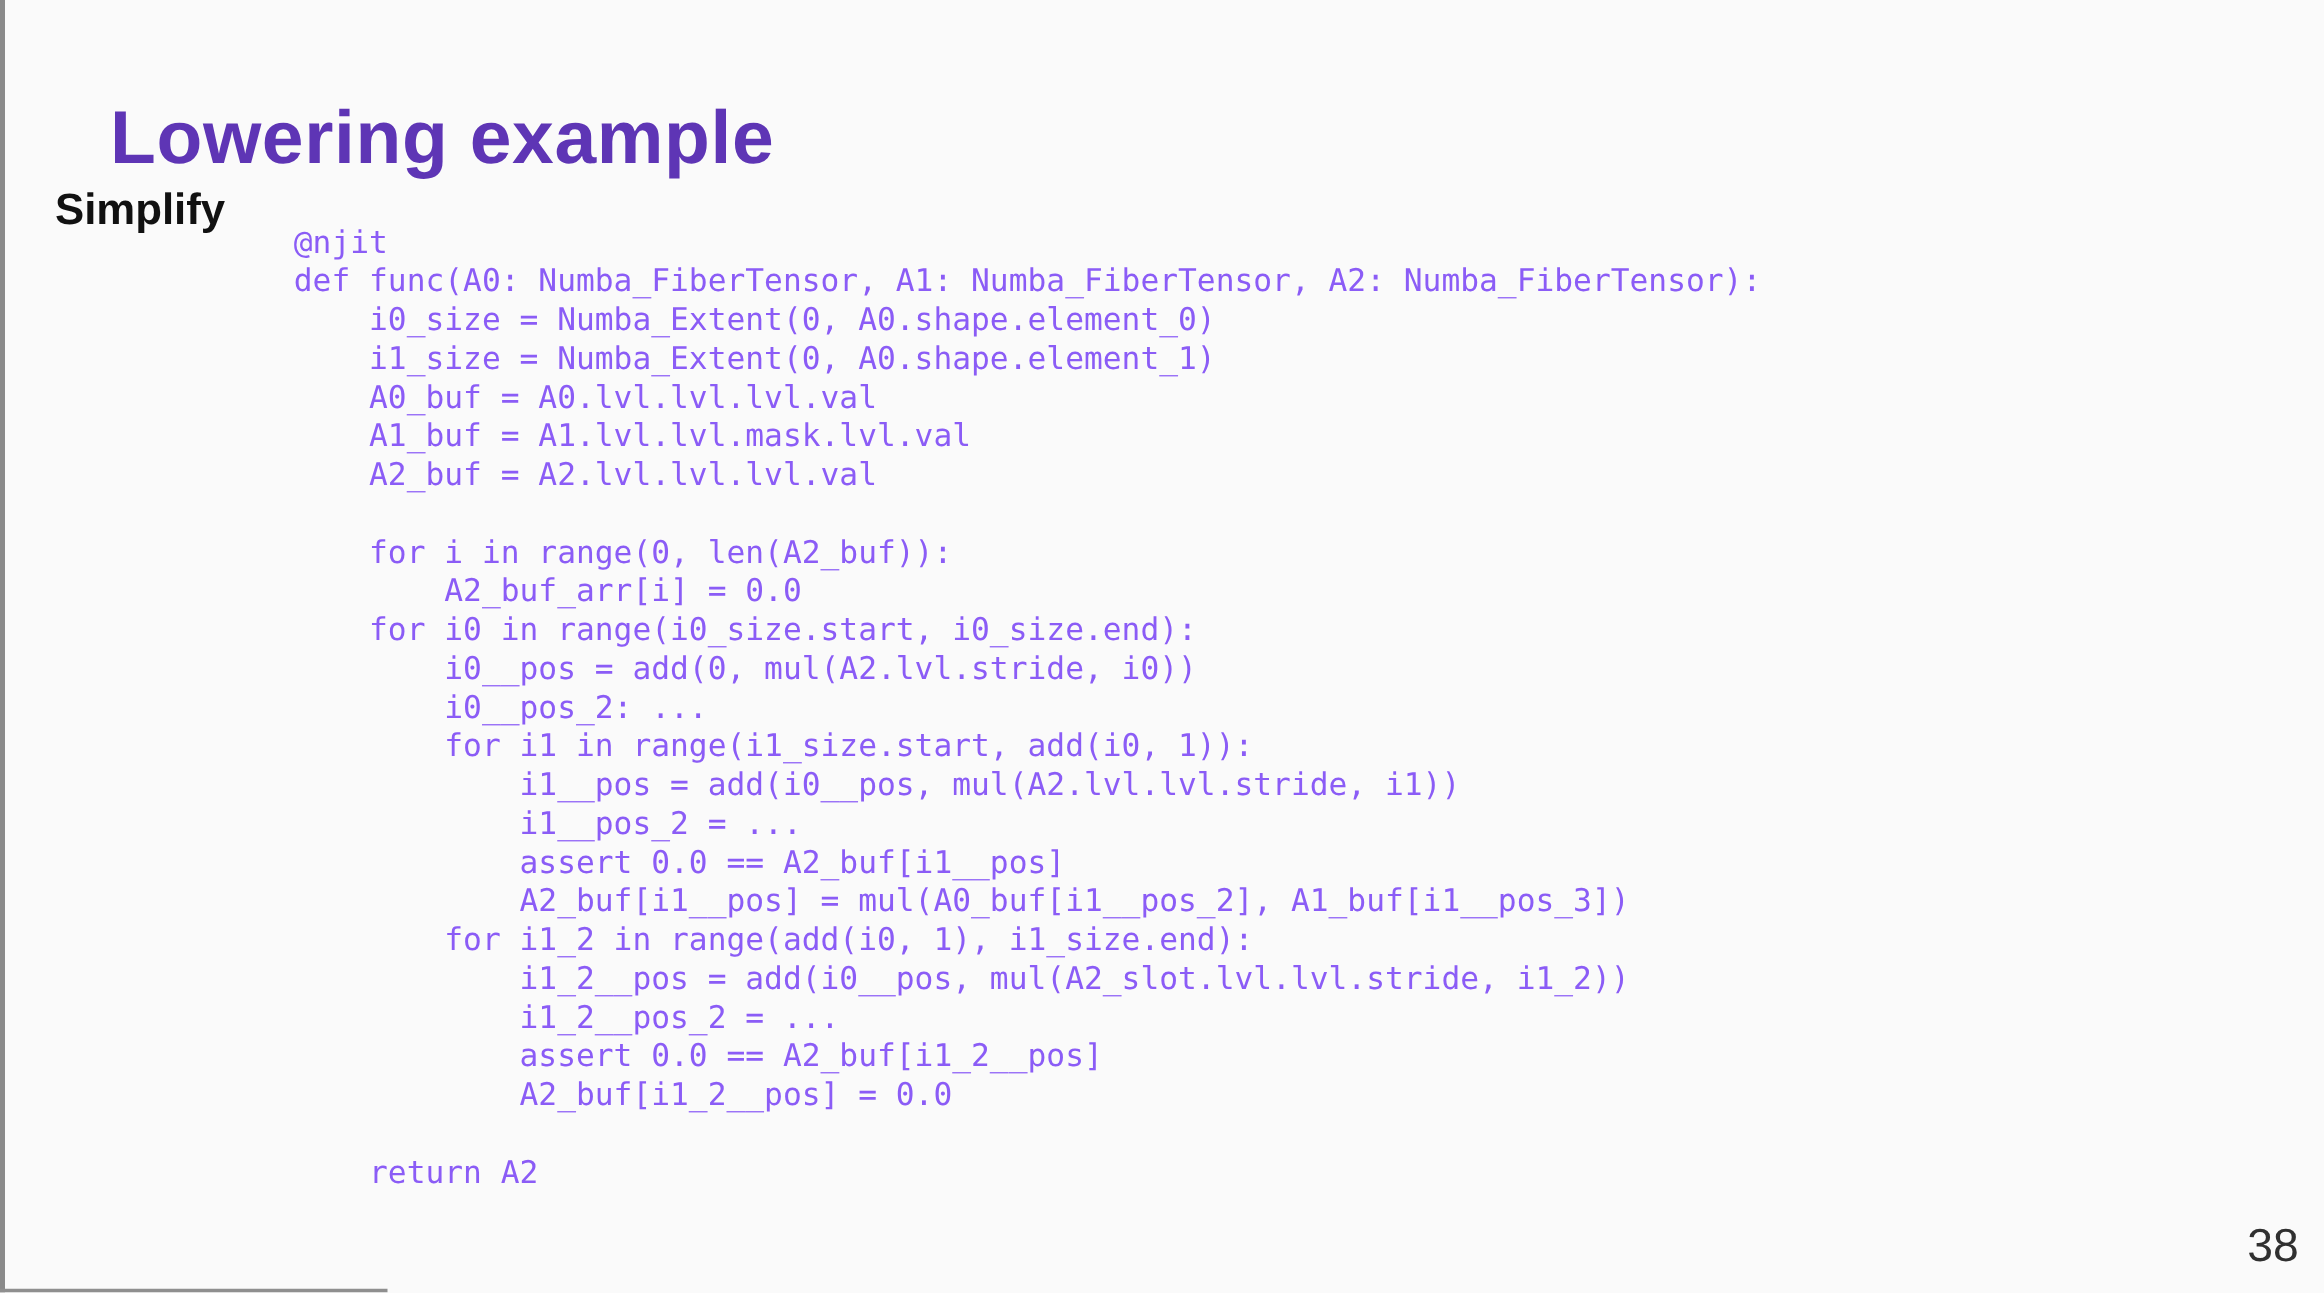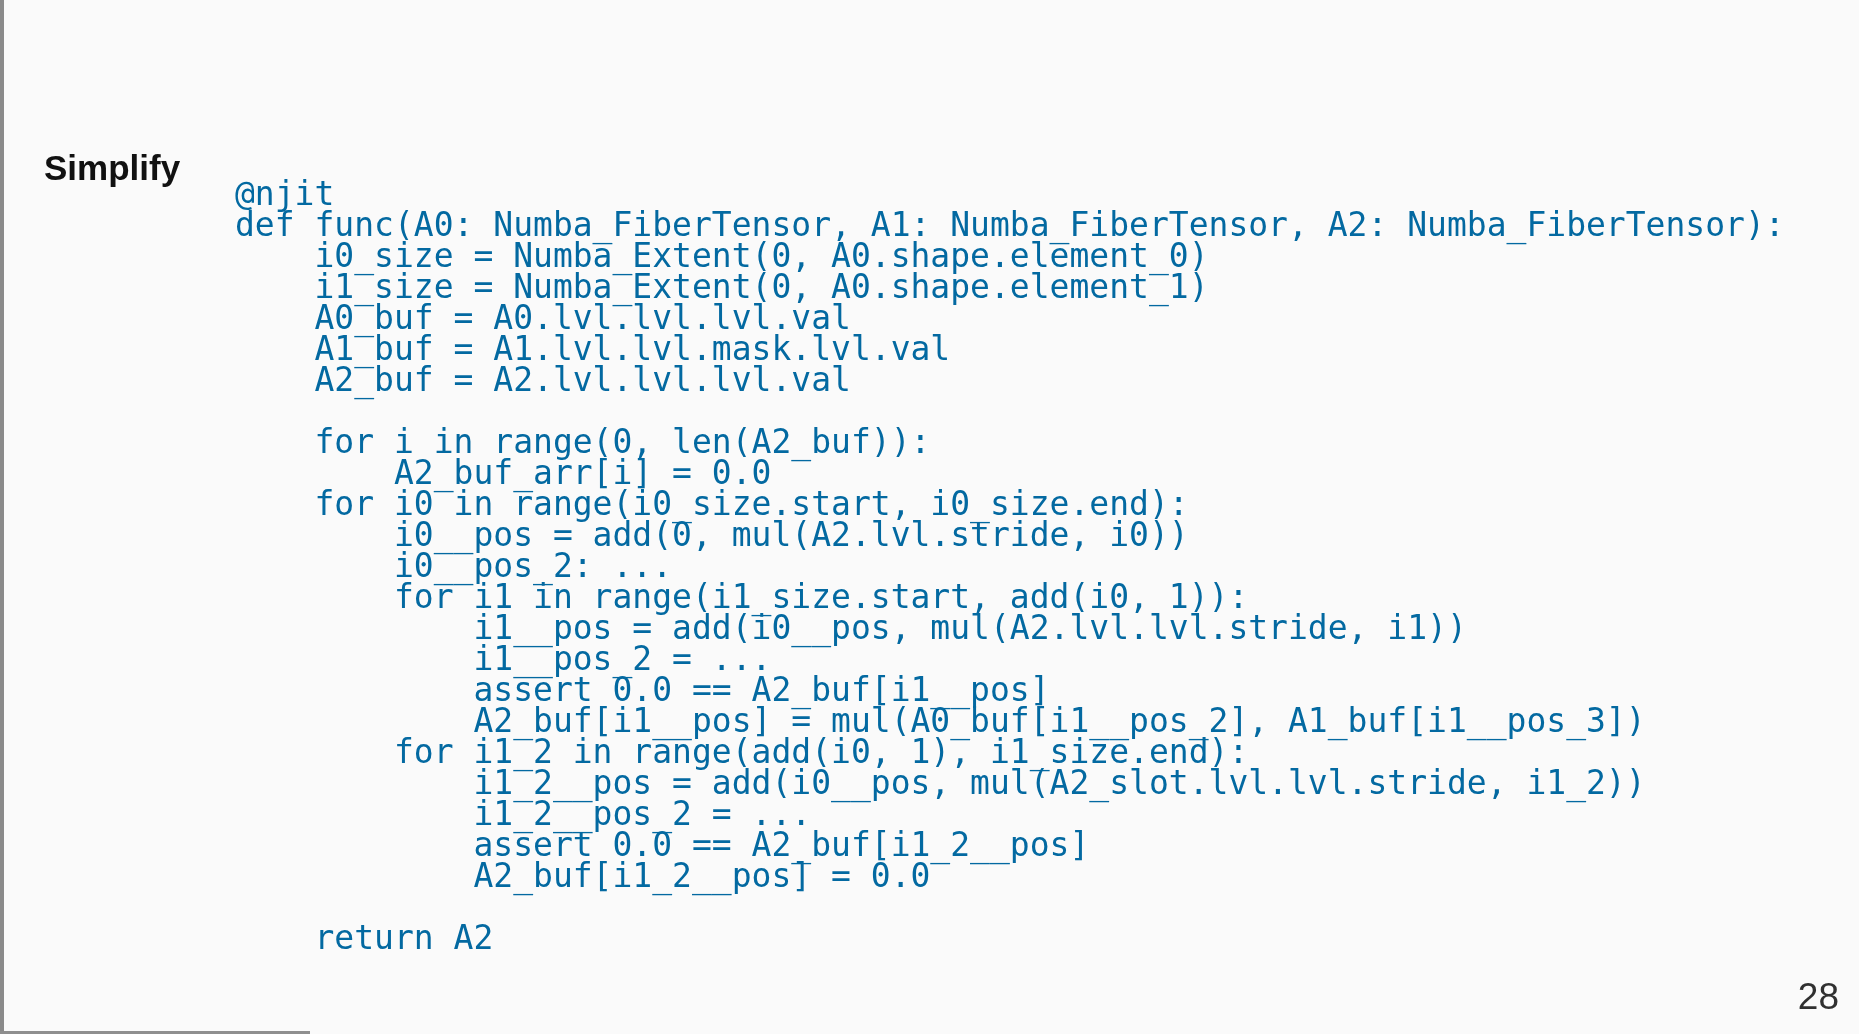--- a/index.html
+++ b/index.html
@@ -48,43 +48,44 @@
     font-weight: bold;
     color: #111111;
     white-space: nowrap;
   }
   .code-block {
     position: absolute;
     left: 235px;
     top: 178px;
     margin: 0;
     font-family: "DejaVu Sans Mono", "Liberation Mono", monospace;
-    font-size: 33px;
+    font-size: 25px;
     line-height: 31px;
-    color: #0369a1;
+    color: #8b5cf6;
     white-space: pre;
     tab-size: 4;
   }
   .page-number {
     position: absolute;
     top: 976px;
     right: 20px;
     font-size: 37px;
     color: #303030;
     white-space: nowrap;
   }
 </style>
 </head>
 <body>
 
 <div class="slide">
 
   <div class="edge-left"></div>
   <div class="edge-bottom"></div>
 
+  <h1 class="slide-title">Lowering example</h1>
 
   <div class="section-label">Simplify</div>
 
   <pre class="code-block">@njit
 def func(A0: Numba_FiberTensor, A1: Numba_FiberTensor, A2: Numba_FiberTensor):
     i0_size = Numba_Extent(0, A0.shape.element_0)
     i1_size = Numba_Extent(0, A0.shape.element_1)
     A0_buf = A0.lvl.lvl.lvl.val
     A1_buf = A1.lvl.lvl.mask.lvl.val
     A2_buf = A2.lvl.lvl.lvl.val
@@ -100,15 +101,15 @@
             assert 0.0 == A2_buf[i1__pos]
             A2_buf[i1__pos] = mul(A0_buf[i1__pos_2], A1_buf[i1__pos_3])
         for i1_2 in range(add(i0, 1), i1_size.end):
             i1_2__pos = add(i0__pos, mul(A2_slot.lvl.lvl.stride, i1_2))
             i1_2__pos_2 = ...
             assert 0.0 == A2_buf[i1_2__pos]
             A2_buf[i1_2__pos] = 0.0
 
     return A2</pre>
 
-  <div class="page-number">28</div>
+  <div class="page-number">38</div>
 
 </div>
 
 </body></html>

